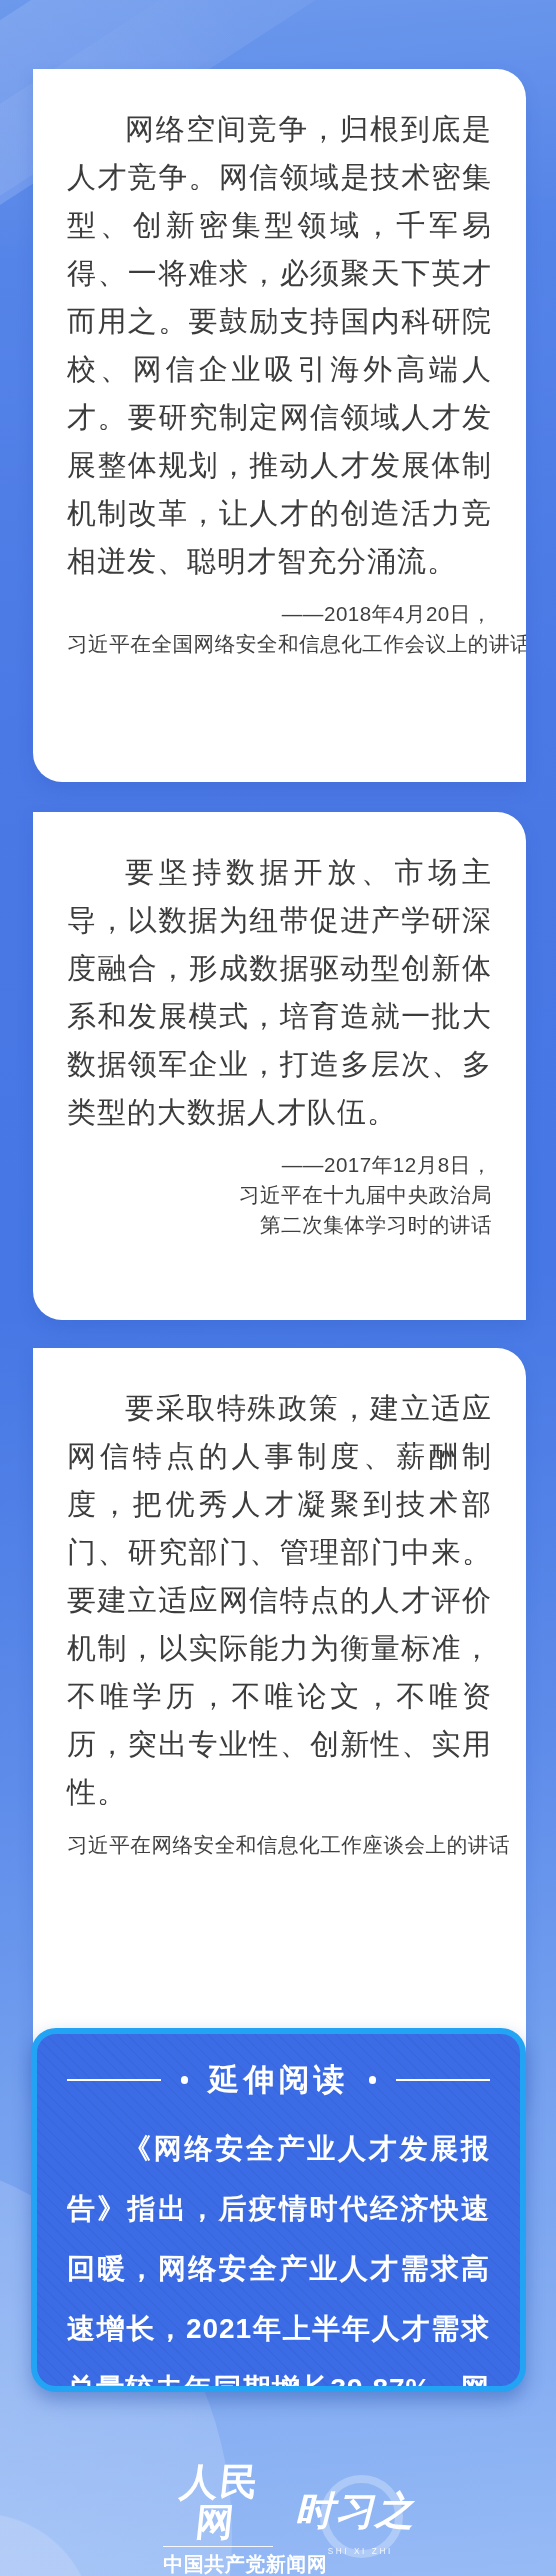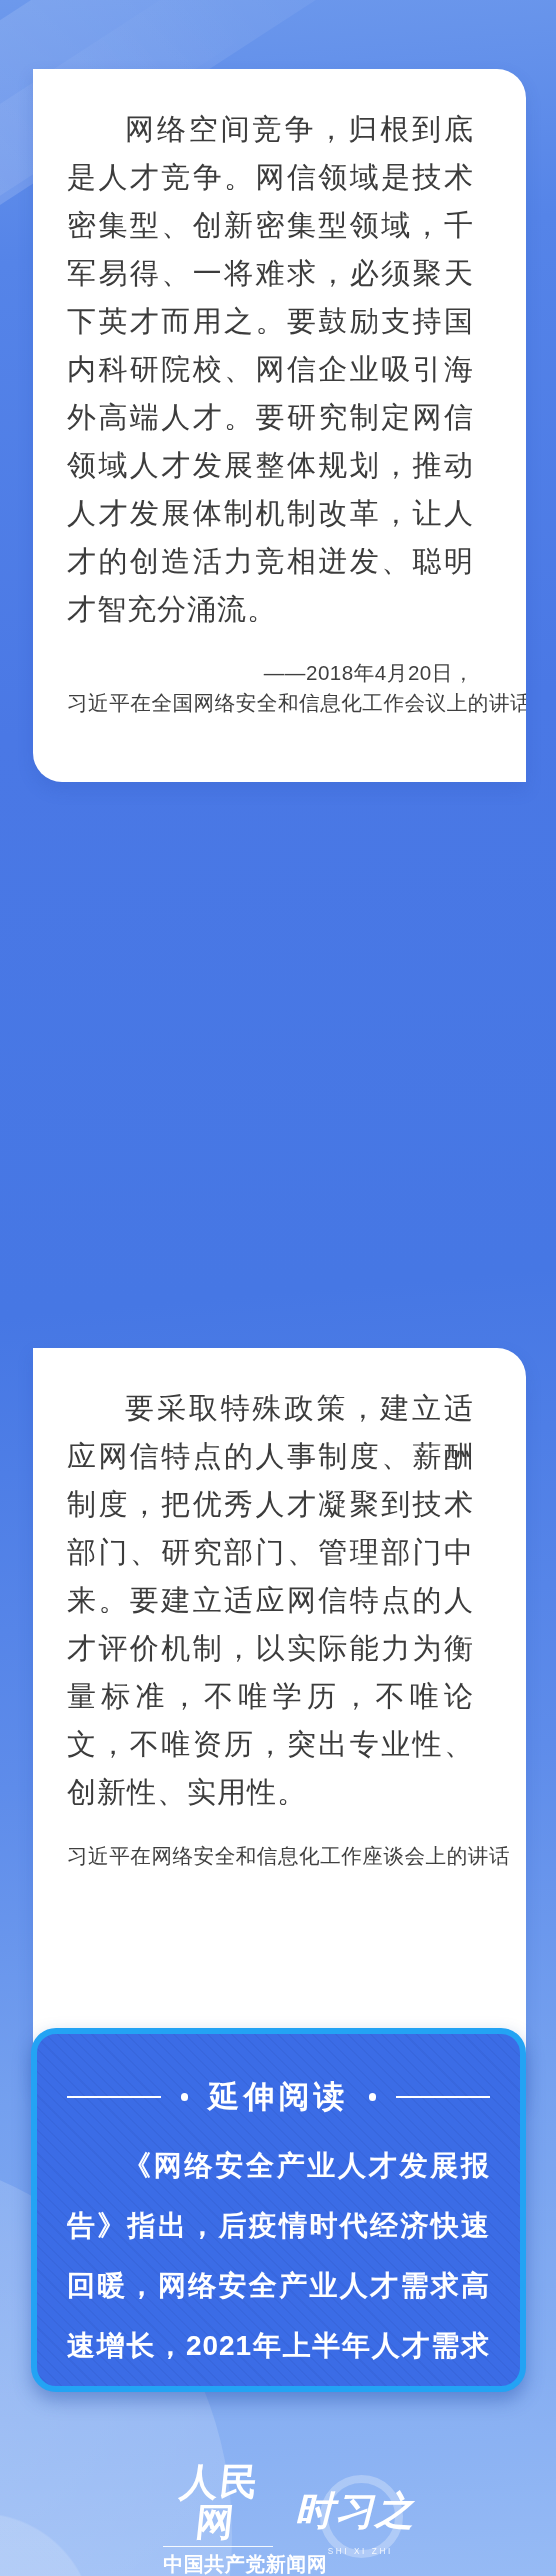--- a/index.html
+++ b/index.html
@@ -15,45 +15,45 @@
   .streak-b{width:464px;height:77px;top:88px;left:-196px;background:linear-gradient(90deg,rgba(255,255,255,0.12),rgba(255,255,255,0));}
   
   .swoosh{position:absolute;border-radius:50%;}
   .swoosh-a{width:773px;height:773px;left:-541px;top:2148px;background:radial-gradient(circle at 65% 40%,rgba(255,255,255,0.20) 0%,rgba(255,255,255,0.12) 62%,rgba(255,255,255,0) 63%);}
   .swoosh-b{width:268px;height:268px;left:-155px;top:2494px;background:radial-gradient(circle,rgba(255,255,255,0.16) 0 60%,rgba(255,255,255,0) 61%);}
 
   
   .quote-card{
     position:absolute;left:33px;width:493px;background:#ffffff;
     border-radius:0 29px 0 29px;box-sizing:border-box;
-    padding:36px 52px 0 34px;overflow:hidden;
+    padding:36px 34px 0 34px;overflow:hidden;
     box-shadow:0 7.2px 15.5px rgba(38,80,175,0.18);
   }
   .card-1{top:69px;height:713px;}
   .card-2{top:812px;height:508px;}
   .card-3{top:1348px;height:753px;}
   .quote-text{
     margin:0;color:#3c3c3c;font-size:29px;line-height:48px;
     letter-spacing:1px;text-align:justify;text-indent:2em;
   }
-  .attribution{margin-top:25px;text-align:right;color:#3f3f3f;font-size:20.6px;line-height:30px;letter-spacing:0.5px;}
+  .attribution{margin-top:14px;text-align:right;color:#3f3f3f;font-size:20.6px;line-height:30px;letter-spacing:0.5px;}
   .attribution div{white-space:nowrap;}
 
   
   .extended-card{
     position:absolute;left:31px;top:2028px;width:495px;height:364px;box-sizing:border-box;
     background:#3b6ce6;border:6.2px solid #23a3f4;border-radius:25px;
     padding:25px 30px 0 30px;overflow:hidden;
     box-shadow:0 8.2px 18.5px rgba(24,66,158,0.38);
   }
   .extended-card .stripes{
     position:absolute;inset:0;border-radius:18.5px;pointer-events:none;
     background:repeating-linear-gradient(45deg,rgba(18,40,120,0.07) 0 1.5px,rgba(255,255,255,0) 1.5px 8.2px);
   }
-  .ext-title-row{position:relative;display:flex;align-items:center;justify-content:center;gap:20px;color:#ffffff;margin-top:17px;}
+  .ext-title-row{position:relative;display:flex;align-items:center;justify-content:center;gap:20px;color:#ffffff;}
   .ext-line{flex:1;height:1.5px;background:#ffffff;}
   .ext-dot{width:7.7px;height:7.7px;border-radius:50%;background:#ffffff;flex:0 0 auto;}
   .ext-title{font-size:31px;font-weight:bold;letter-spacing:4.1px;white-space:nowrap;}
   .ext-body{
     position:relative;margin:17.5px 0 0 0;color:#ffffff;font-weight:bold;
     font-size:28px;line-height:60px;letter-spacing:1px;text-align:justify;text-indent:2em;
   }
 
   
   .footer{position:absolute;top:2462px;left:0;width:556px;display:flex;justify-content:center;align-items:flex-start;gap:21.6px;color:#ffffff;}
@@ -77,20 +77,28 @@
   <div class="swoosh swoosh-b"></div>
 
   <section class="quote-card card-1">
     <p class="quote-text">网络空间竞争，归根到底是人才竞争。网信领域是技术密集型、创新密集型领域，千军易得、一将难求，必须聚天下英才而用之。要鼓励支持国内科研院校、网信企业吸引海外高端人才。要研究制定网信领域人才发展整体规划，推动人才发展体制机制改革，让人才的创造活力竞相迸发、聪明才智充分涌流。</p>
     <div class="attribution">
       <div>——2018年4月20日，</div>
       <div>习近平在全国网络安全和信息化工作会议上的讲话</div>
     </div>
   </section>
 
+  <section class="quote-card card-2">
+    <p class="quote-text">要坚持数据开放、市场主导，以数据为纽带促进产学研深度融合，形成数据驱动型创新体系和发展模式，培育造就一批大数据领军企业，打造多层次、多类型的大数据人才队伍。</p>
+    <div class="attribution">
+      <div>——2017年12月8日，</div>
+      <div>习近平在十九届中央政治局</div>
+      <div>第二次集体学习时的讲话</div>
+    </div>
+  </section>
 
   <section class="quote-card card-3">
     <p class="quote-text">要采取特殊政策，建立适应网信特点的人事制度、薪酬制度，把优秀人才凝聚到技术部门、研究部门、管理部门中来。要建立适应网信特点的人才评价机制，以实际能力为衡量标准，不唯学历，不唯论文，不唯资历，突出专业性、创新性、实用性。</p>
     <div class="attribution">
       <div>习近平在网络安全和信息化工作座谈会上的讲话</div>
     </div>
   </section>
 
   <section class="extended-card">
     <div class="stripes"></div>

